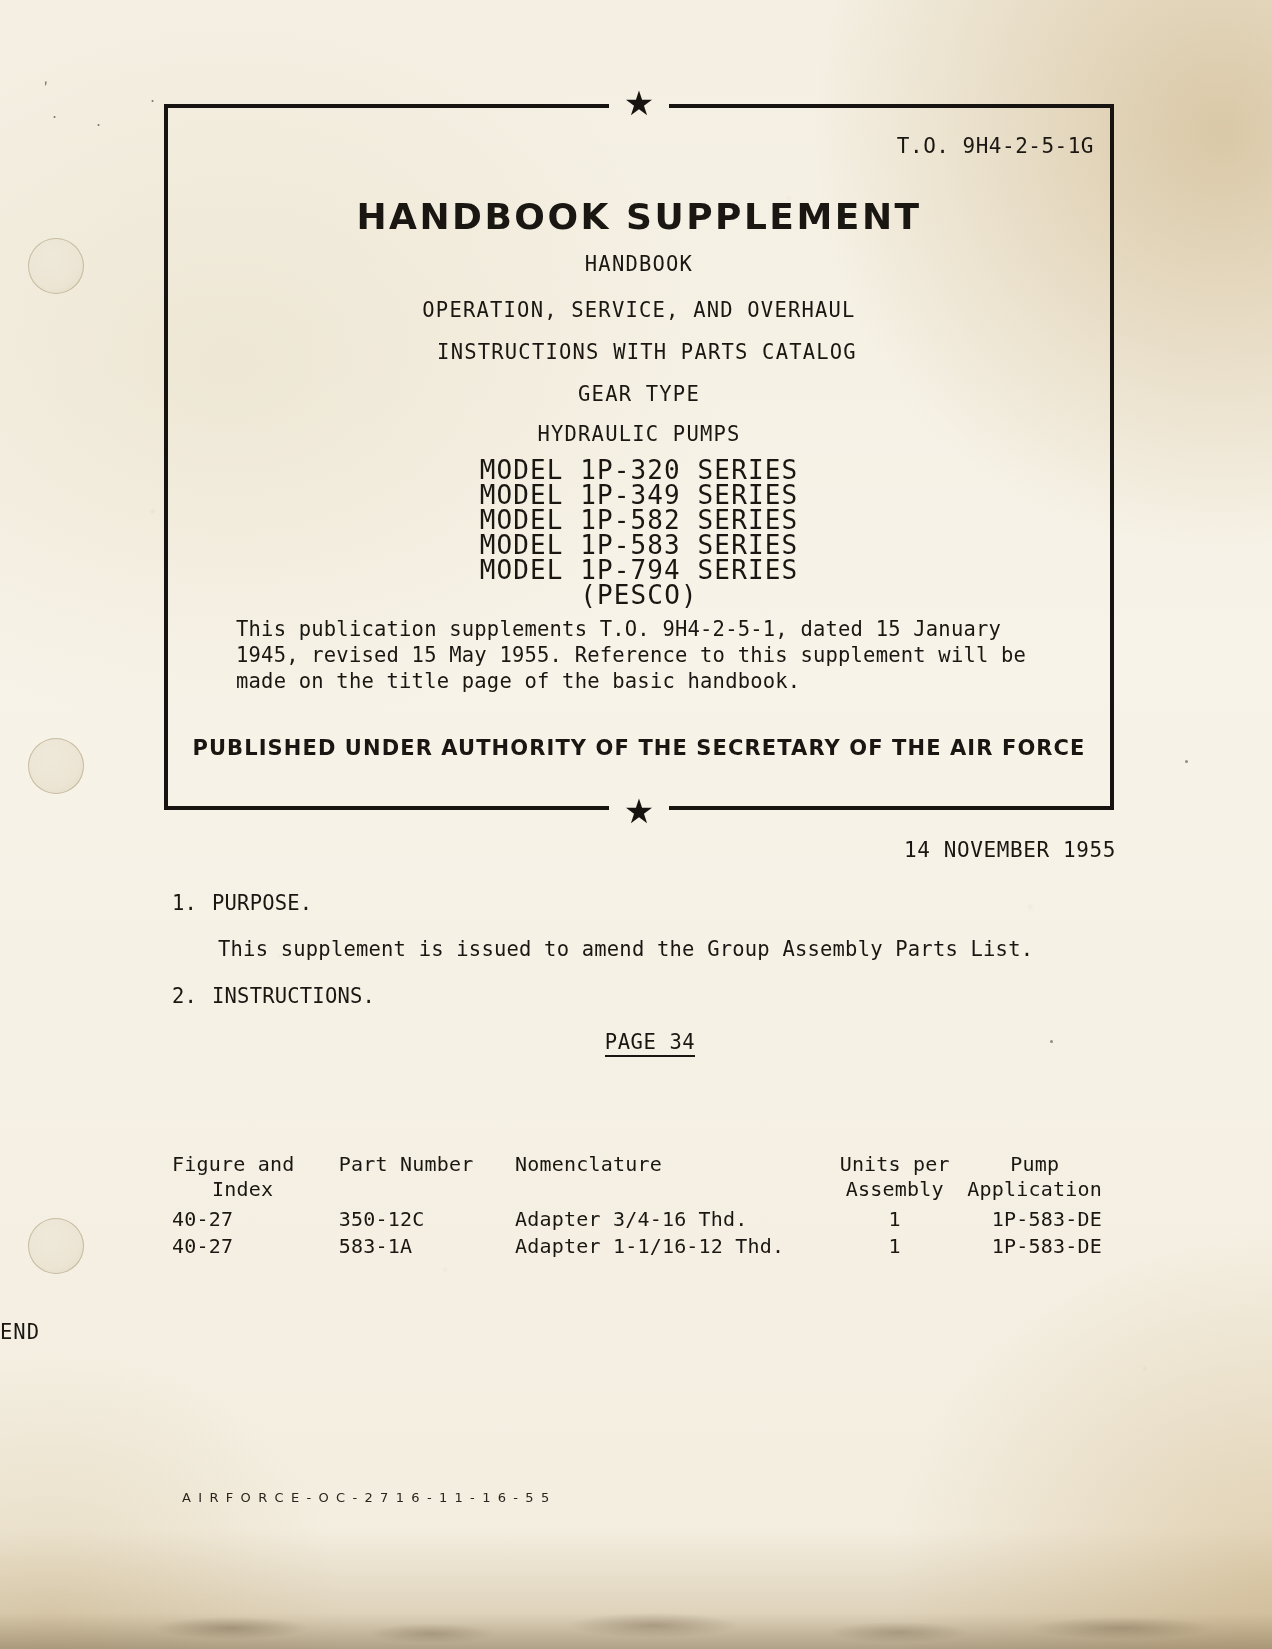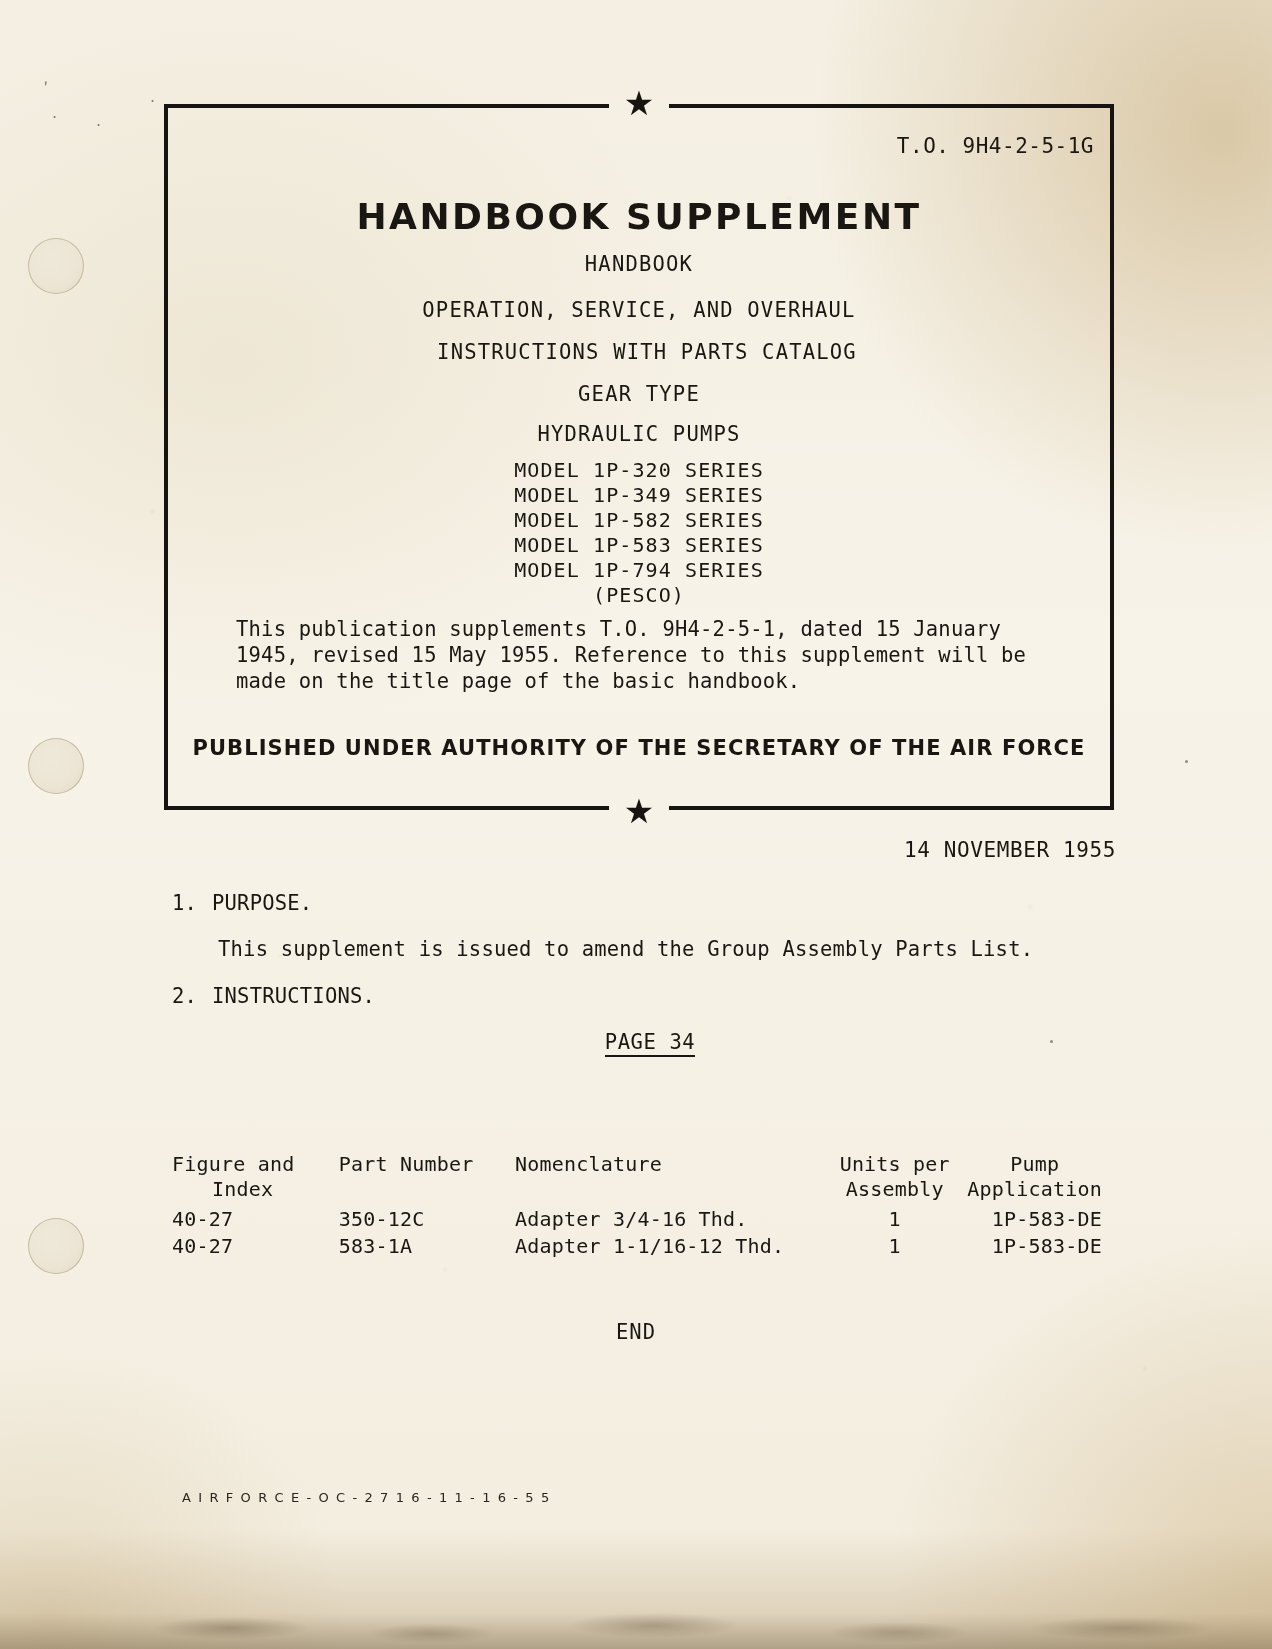--- a/index.html
+++ b/index.html
@@ -130,21 +130,21 @@
   #sub-ops      { top: 202px; }
   #sub-instr    { top: 244px; padding-left: 16px; }
   #sub-gear     { top: 286px; }
   #sub-hyd      { top: 326px; }
 
   #models {
     position: absolute;
     left: 0; right: 0;
     top: 362px;
     text-align: center;
-    font-size: 20px;
+    font-size: 26px;
     letter-spacing: 1.1px;
     line-height: 25px;
   }
   #models .pesco { letter-spacing: 1.1px; }
 
   #supp-note {
     position: absolute;
     left: 72px;
     right: 54px;
     top: 520px;
@@ -237,21 +237,21 @@
   .col-app  { width: 128px; text-align: right; }
   .th-center { text-align: center !important; }
   .hdr-2line { display: block; }
   .hdr-2line.ind { padding-left: 40px; }
   tbody tr:first-child td { padding-top: 26px; }
 
   #end-mark {
     position: absolute;
     left: 0; right: 0;
     top: 1320px;
-    text-align: center;
+    text-align: left;
     font-size: 20.5px;
     letter-spacing: 1px;
   }
 
   #footer-code {
     position: absolute;
     left: 182px;
     top: 1490px;
     font-size: 13px;
     letter-spacing: 1.6px;

